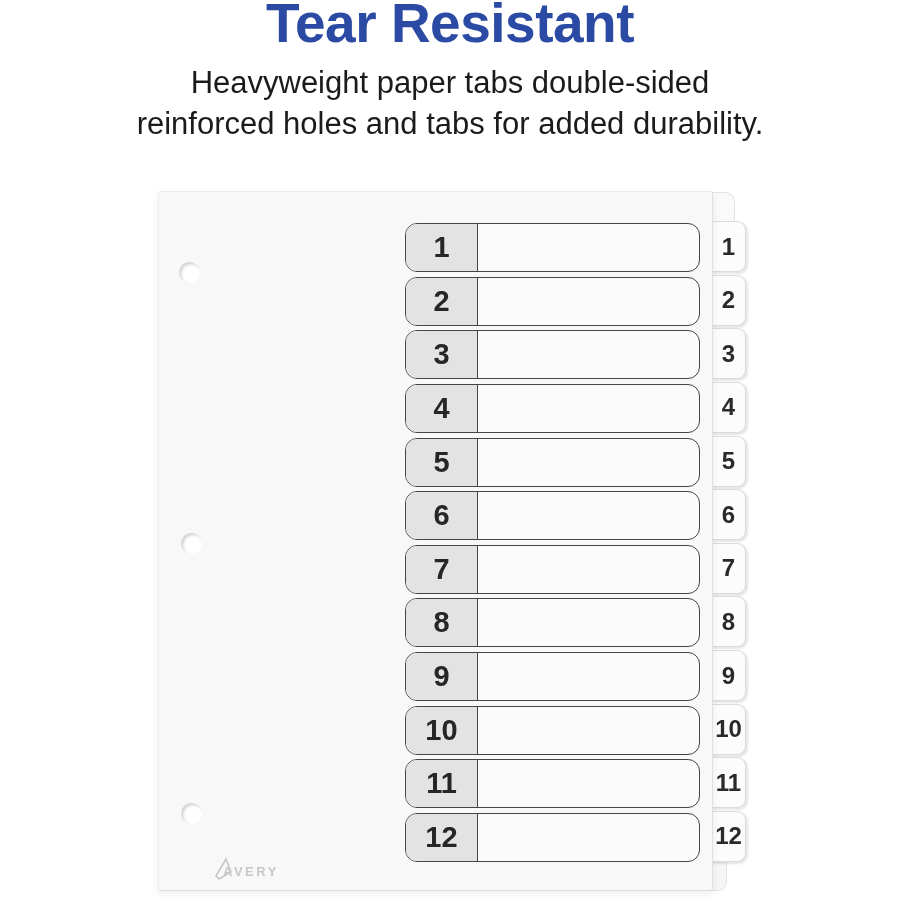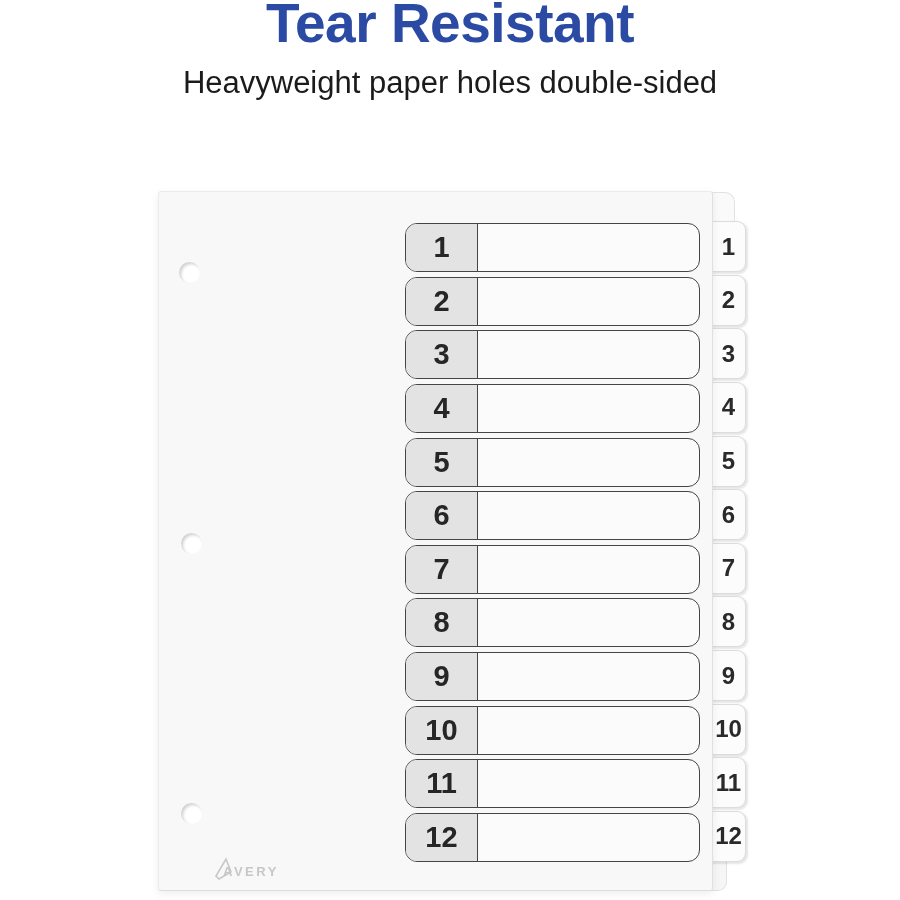--- a/index.html
+++ b/index.html
@@ -91,21 +91,22 @@
   }
   
   .brand{position:absolute;left:50px;top:663px;width:90px;height:30px;}
 </style>
 </head>
 <body>
 
 <h1 class="headline">Tear Resistant</h1>
 
 <div class="subheadline">
-  <div>Heavyweight paper holes double-sided</div>
+  <div>Heavyweight paper tabs double-sided</div>
+  <div>reinforced holes and tabs for added durability.</div>
 </div>
 
 <div class="tab-top-step"></div>
 <div class="tab-bottom-step"></div>
 
 <div class="tab-strip" id="tab-strip">
   <div class="tab">
     <span class="tab-num">1</span>
   </div>
 

